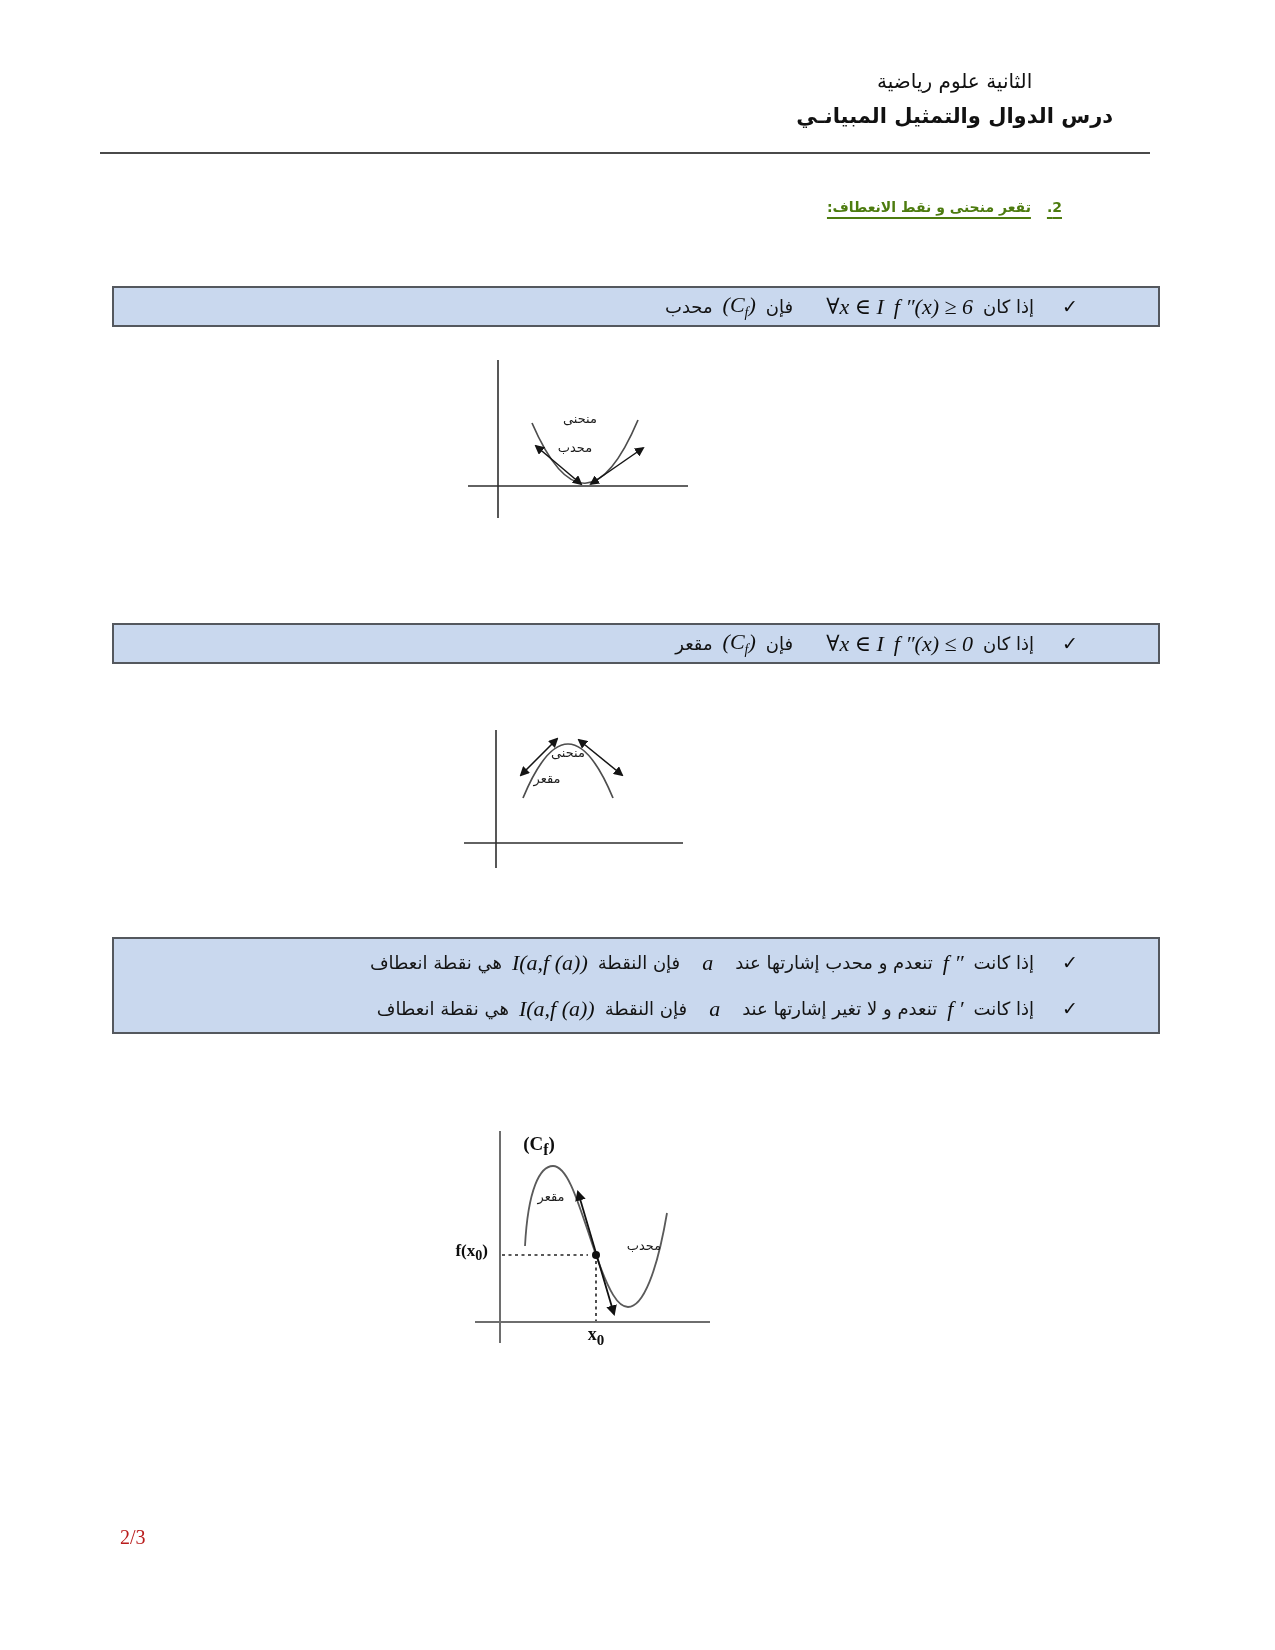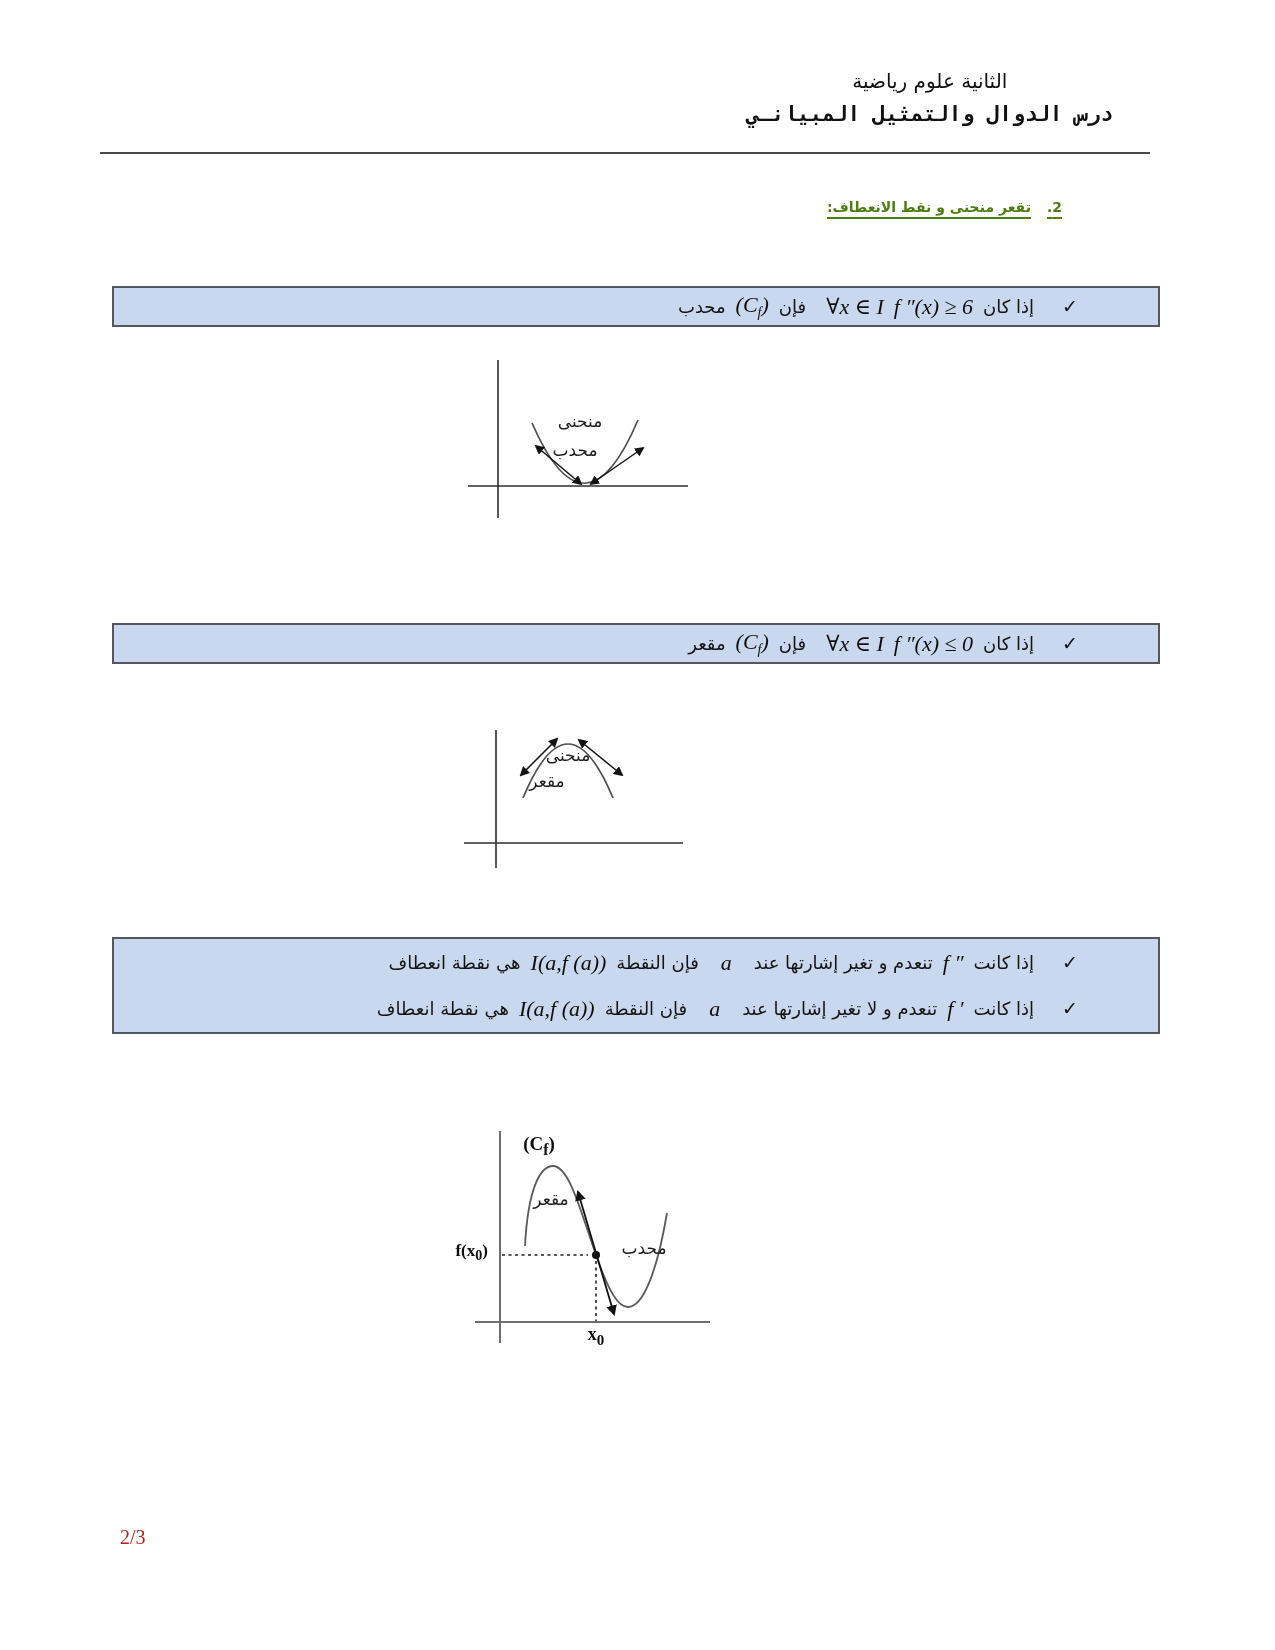--- a/index.html
+++ b/index.html
@@ -7,21 +7,21 @@
     position:relative;
     width:1275px;height:1650px;
     background:#ffffff;
     font-family:"DejaVu Sans",sans-serif;
     color:#111;
     overflow:hidden;
   }
   
   .header{position:absolute;top:64px;right:162px;text-align:center;direction:rtl;}
   .header-line1{font-size:20px;line-height:34px;}
-  .header-line2{font-size:21px;font-weight:bold;line-height:36px;font-family:Liberation Mono, monospace;}
+  .header-line2{font-size:21px;font-weight:bold;line-height:36px;}
   .hrule{position:absolute;left:100px;top:152px;width:1050px;height:0;
          border-top:2px solid #4a4a4a;}
   
   .section-title{position:absolute;top:199px;right:213px;direction:rtl;
                  color:#4d7c0f;font-weight:bold;font-size:14px;text-align:center;}
   .section-title span{text-decoration:underline;text-underline-offset:5px;text-decoration-thickness:2px;}
   .sec-num{margin-left:16px;}
   
   .rulebox{position:absolute;left:112px;width:1048px;
            background:#c9d8ee;border:2px solid #54585e;
@@ -31,26 +31,26 @@
   .box-3{top:937px;height:97px;display:flex;flex-direction:column;justify-content:center;}
   .rule-line{display:flex;align-items:baseline;gap:10px;
              padding:0 80px 0 16px;height:100%;align-content:center;}
   .box-1 .rule-line,.box-2 .rule-line{align-items:center;}
   .box-3 .rule-line{height:46px;align-items:center;}
   .check{font-size:19px;font-weight:bold;color:#0e0e0e;margin-left:18px;line-height:1;}
   .ar{font-size:18px;color:#141414;}
   .math{font-family:"Liberation Serif","DejaVu Serif",serif;font-style:italic;
         font-size:22px;direction:ltr;unicode-bidi:embed;color:#0e0e0e;white-space:nowrap;}
   .math sub{font-size:14px;}
-  .gap-r{margin-left:10px;}
+  .gap-r{margin-left:23px;}
   .var-a{margin:0 12px;}
   
   .fig{position:absolute;}
   .fig svg{display:block;}
-  .fig-label{position:absolute;font-size:17px;color:#1c1c1c;text-align:center;direction:rtl;line-height:1.2;}
+  .fig-label{position:absolute;font-size:13px;color:#1c1c1c;text-align:center;direction:rtl;line-height:1.2;}
   .fig-math{position:absolute;font-family:"Liberation Serif","DejaVu Serif",serif;
             font-weight:bold;color:#0e0e0e;text-align:center;}
   .fig1{left:430px;top:345px;width:270px;height:175px;}
   .fig2{left:430px;top:690px;width:270px;height:180px;}
   .fig3{left:430px;top:1125px;width:300px;height:225px;}
   
   .footer{position:absolute;left:120px;top:1526px;
           font-family:"Liberation Serif","DejaVu Serif",serif;font-size:20px;color:#b91c1c;}
 </style>
 </head>
@@ -124,21 +124,21 @@
     </svg>
     <div class="fig-label" style="left:108px;top:55px;width:60px;">منحنى</div>
     <div class="fig-label" style="left:92px;top:81px;width:50px;">مقعر</div>
   </div>
 
   <div class="rulebox box-3">
     <div class="rule-line">
       <span class="check">✓</span>
       <span class="ar">إذا كانت</span>
       <span class="math" dir="ltr">f ″</span>
-      <span class="ar">تنعدم و تغير إشارتها عند</span>
+      <span class="ar">تنعدم و محدب إشارتها عند</span>
       <span class="math var-a" dir="ltr">a</span>
       <span class="ar">فإن النقطة</span>
       <span class="math" dir="ltr">I(a,f (a))</span>
       <span class="ar">هي نقطة انعطاف</span>
     </div>
     <div class="rule-line">
       <span class="check">✓</span>
       <span class="ar">إذا كانت</span>
       <span class="math" dir="ltr">f ′</span>
       <span class="ar">تنعدم و لا تغير إشارتها عند</span>

